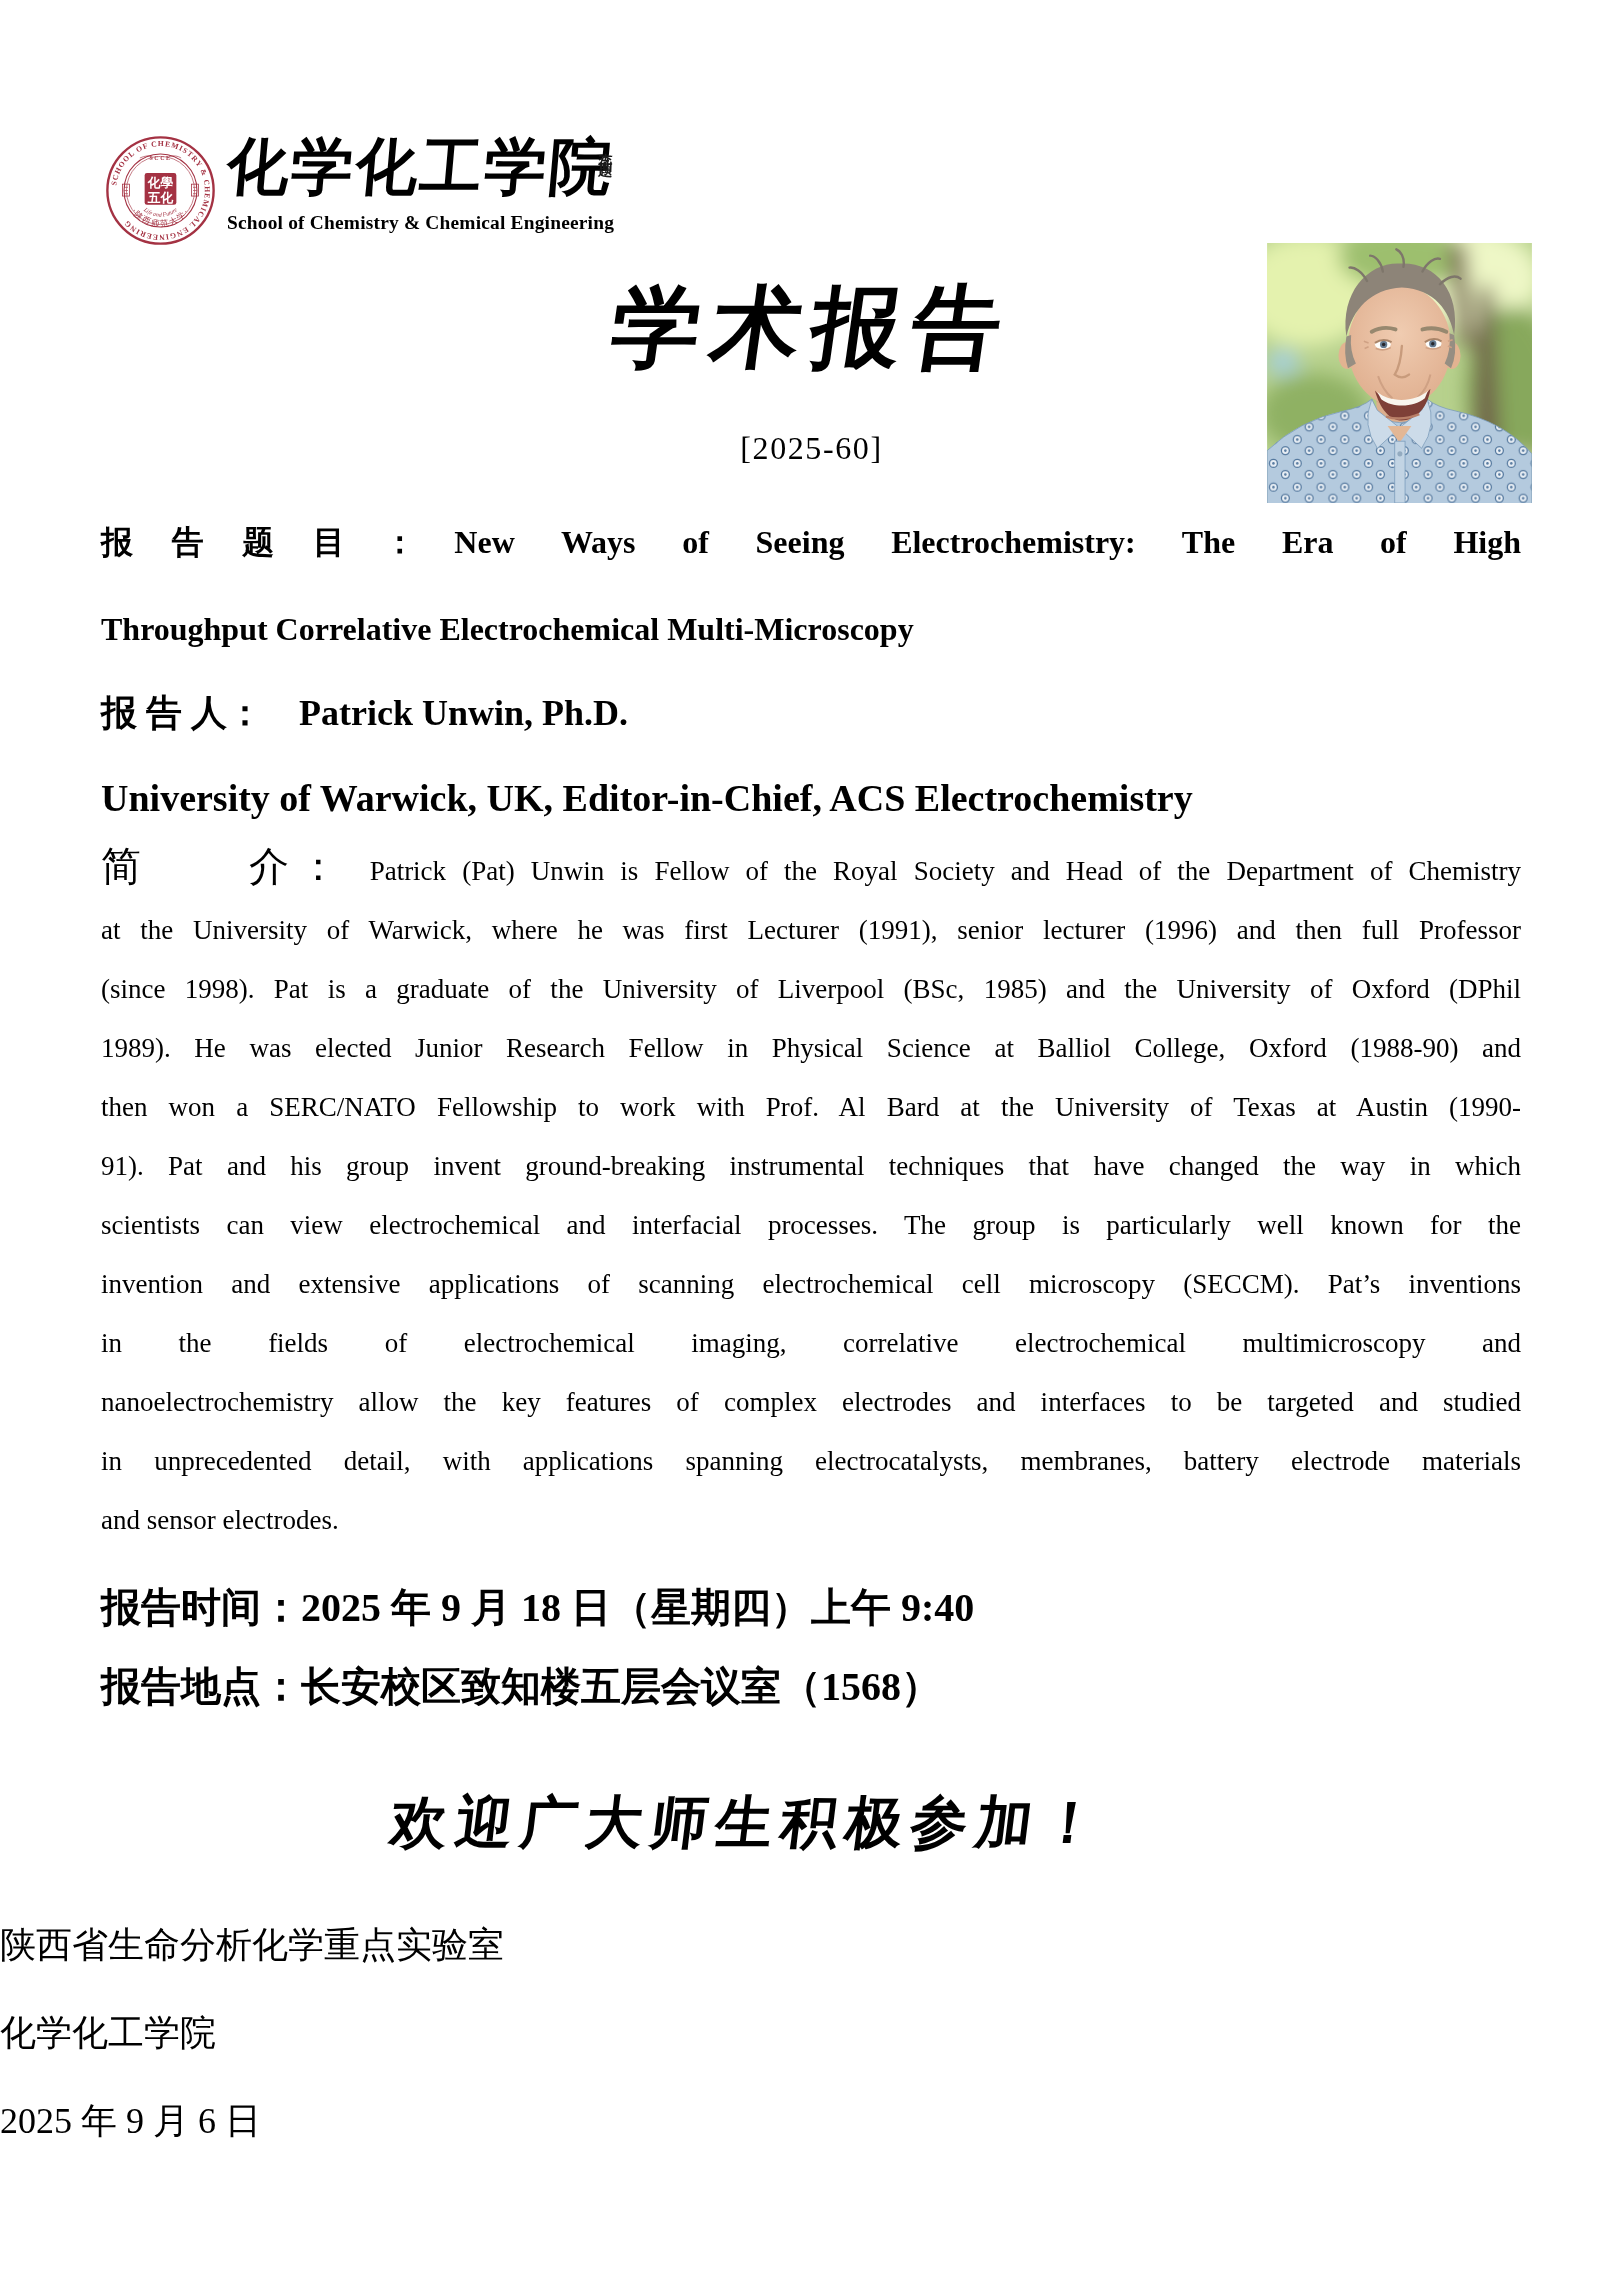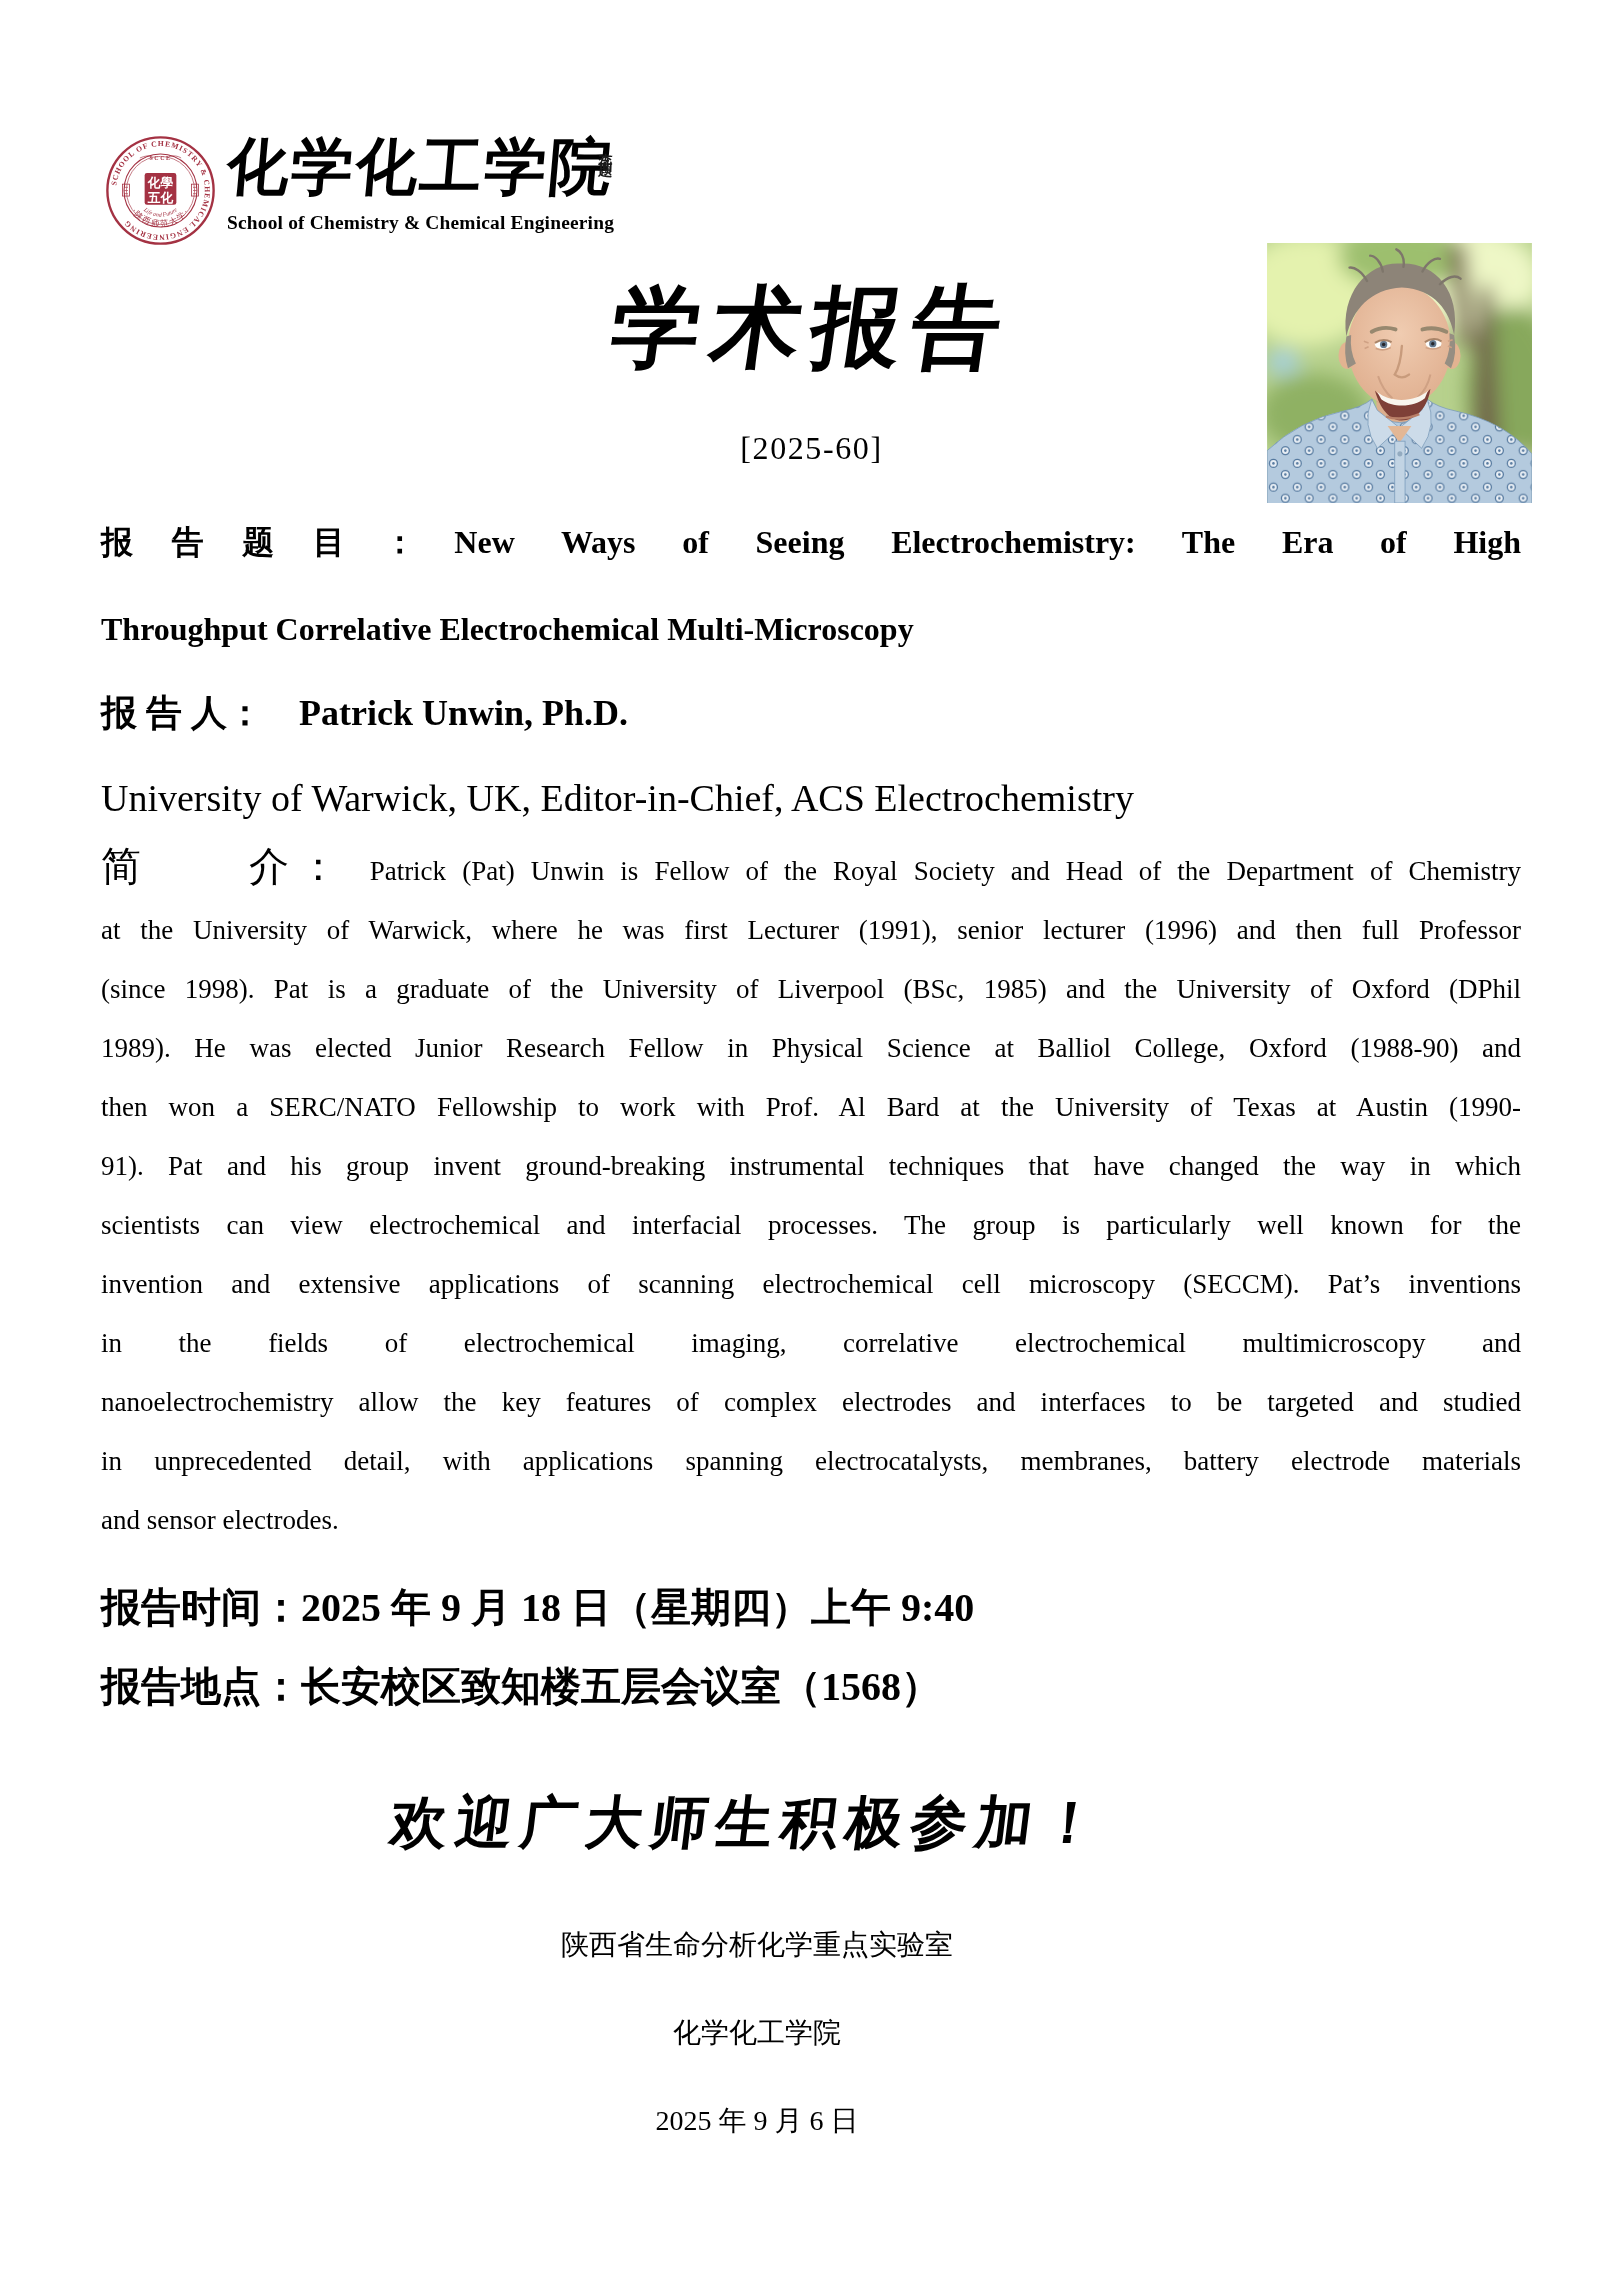--- a/index.html
+++ b/index.html
@@ -21,29 +21,29 @@
   .issue{left:0;top:430px;width:1623px;text-align:center;font-size:32px;letter-spacing:1.6px;}
 
   
   .photo{left:1267px;top:243px;width:265px;height:260px;}
 
   
   .jl{text-align:justify;text-align-last:justify;}
   .jl.last{text-align-last:left;}
   .title-para{left:101px;top:499px;width:1420px;font-size:32px;font-weight:bold;line-height:87px;}
   .speaker{left:101px;top:674px;width:1420px;font-size:36px;font-weight:bold;line-height:79px;white-space:pre-wrap;}
-  .affil{left:101px;top:763px;width:1420px;font-size:38px;font-weight:normal;line-height:71px;}
+  .affil{left:101px;top:763px;width:1420px;font-size:38px;font-weight:bold;line-height:71px;}
   .intro{left:101px;top:837px;width:1420px;font-size:27px;line-height:59px;}
   .intro-label{font-size:40px;font-weight:normal;margin-right:22px;}
   .when-where{left:101px;top:1568px;width:1420px;font-size:40px;font-weight:bold;line-height:79px;}
   .welcome{left:0;top:1779px;width:1623px;text-align:center;font-size:57px;font-weight:bold;
            letter-spacing:8px;line-height:87px;}
   .welcome .skew{display:inline-block;transform:translateX(-63px) skewX(-7deg);}
   .footer{left:0;top:1901px;width:1623px;box-sizing:border-box;padding-right:109px;
-          text-align:center;font-size:28px;line-height:88px;}
+          text-align:left;font-size:36px;line-height:88px;}
 </style>
 </head>
 <body>
 
 <div class="page">
 
   <div class="abs seal-wrap">
     <svg width="111" height="111" viewBox="0 0 140 140">
       <defs>
         <path id="ringP" d="M70,70 m-56,0 a56,56 0 1 1 112,0 a56,56 0 1 1 -112,0"></path>

